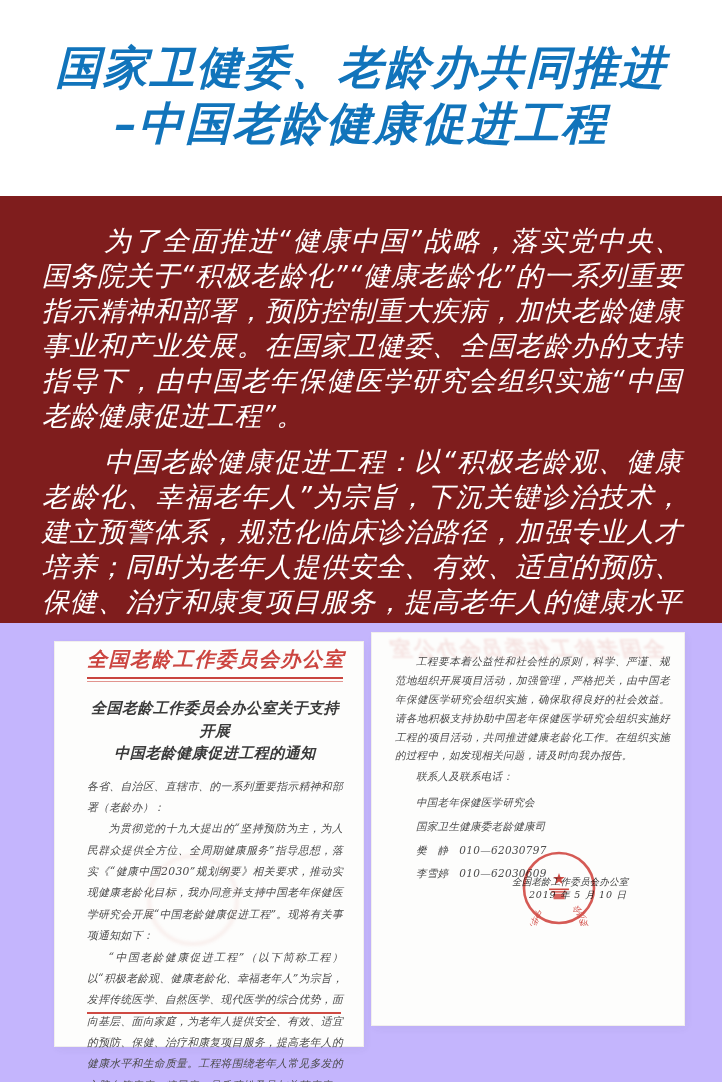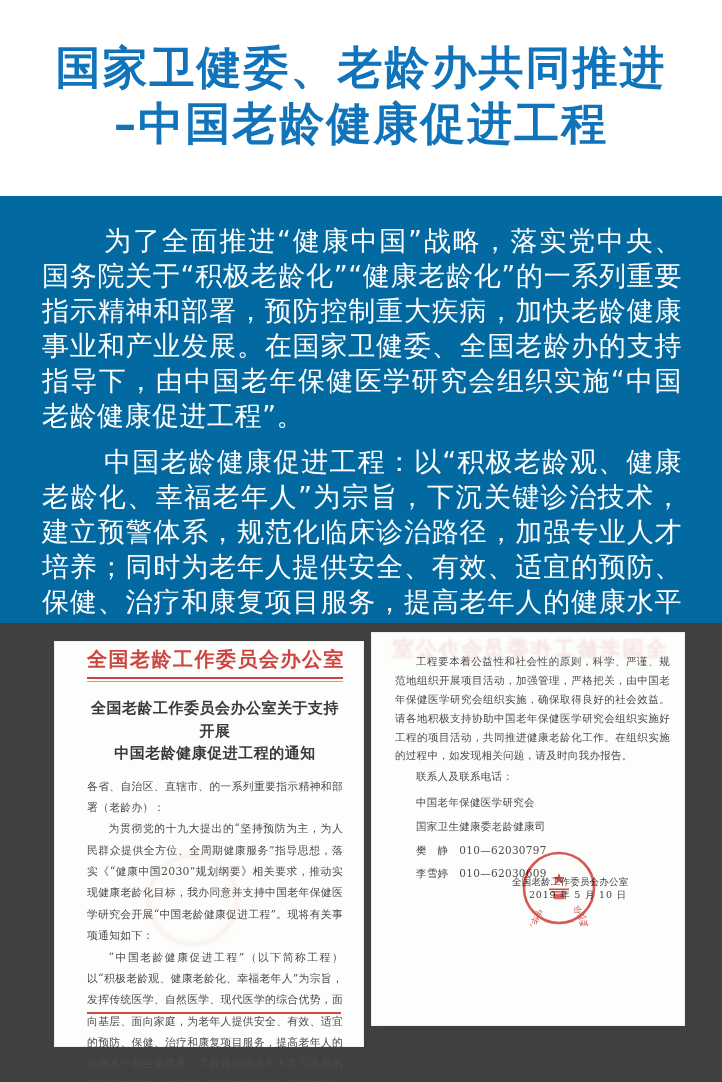--- a/index.html
+++ b/index.html
@@ -1,39 +1,39 @@
 <!DOCTYPE html>
 <html><head>
 <meta charset="utf-8">
 <style>
   * { margin:0; padding:0; box-sizing:border-box; }
   html,body { background:#ffffff; }
   body { font-family:"DejaVu Sans", sans-serif; }
-  .canvas { position:relative; width:722px; height:1082px; margin:0 auto; background:#ffffff; overflow:hidden; }
+  .canvas { position:relative; width:722px; height:1082px; margin:0 auto; background:#ffffff; overflow:hidden;font-style:italic; }
 
   
   .top-title {
     height:196px; padding-top:40px; text-align:center;
     color:#1174BB; font-family:"DejaVu Serif", serif; font-weight:bold;
     font-size:45px; line-height:1.24; letter-spacing:2px;
   }
 
   
   .blue-panel {
-    height:427px; background:#0369a1; padding:27px 40px 0 42px;
+    height:427px; background:#7f1d1d; padding:27px 40px 0 42px;
     color:#ffffff;
   }
   .blue-panel p {
     font-size:27px; line-height:35px; letter-spacing:0.5px;
     text-align:justify; text-indent:2.3em; margin-bottom:11px;
     font-weight:400;
   }
 
   
-  .scan-area { position:relative; height:459px; background:#404040; }
+  .scan-area { position:relative; height:459px; background:#c4b5fd; }
 
   .scan-page {
     position:absolute; background:#fdfdfc;
     box-shadow:0 0 0 1px #f1efec, 2px 3px 8px rgba(60,60,60,0.06);
   }
   .page-left  { left:55px;  top:19px; width:308px; height:404px; padding:4px 20px 0 32px; }
   .page-right { left:372px; top:10px; width:312px; height:392px; padding:19px 14px 0 23px; }
 
   .letterhead {
     color:#cc4540; font-weight:bold; font-size:20px; letter-spacing:1.5px;

